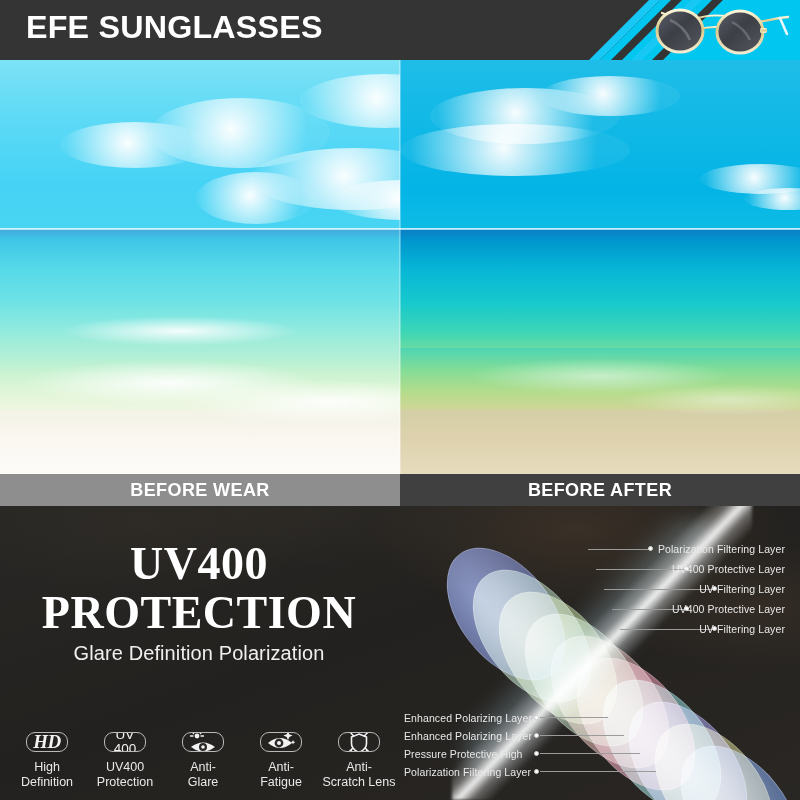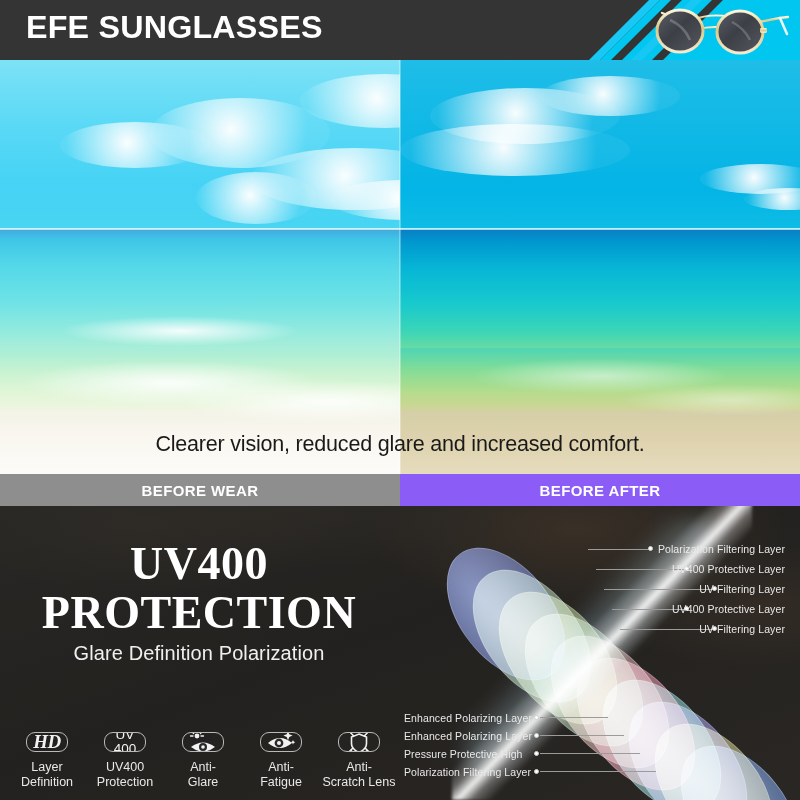--- a/index.html
+++ b/index.html
@@ -86,24 +86,24 @@
   .tagline {
     position: absolute; left: 0; top: 432px; width: 800px;
     text-align: center; font-size: 21.5px; color: #1a1a1a;
     font-family: "Liberation Sans", sans-serif; letter-spacing: -0.2px;
   }
 
   
   .ba-bar { position: absolute; left: 0; top: 474px; width: 800px; height: 32px; display: flex; }
   .ba-cell {
     flex: 1; display: flex; align-items: center; justify-content: center;
-    color: #fff; font-size: 15px; font-weight: 700; letter-spacing: .4px;
+    color: #fff; font-size: 18px; font-weight: 700; letter-spacing: .4px;
   }
   .ba-cell.before { background: #8e8e8e; }
-  .ba-cell.after  { background: #8b5cf6; text-align: center; }
+  .ba-cell.after  { background: #404040; text-align: center; }
 
   
   .uv {
     position: absolute; left: 0; top: 506px; width: 800px; height: 294px;
     background: #2b2927; overflow: hidden;
   }
   .uv-texture {
     position: absolute; inset: 0;
     background:
       radial-gradient(ellipse 300px 120px at 72% 8%, rgba(150,110,70,.30), transparent 70%),
@@ -255,21 +255,20 @@
         <div class="shallow" style="background:linear-gradient(180deg,#4ed5b4 0%,#84dd96 34%,#b6dc8c 68%,#d6d39b 100%);"></div>
         <div class="sand" style="background:linear-gradient(180deg,#d3cfa6 0%,#ded2ae 45%,#e6dcbd 100%);"></div>
         <div class="foam" style="left:470px; top:298px; width:260px; height:36px; opacity:.55;"></div>
         <div class="foam" style="left:620px; top:324px; width:220px; height:32px; opacity:.45;"></div>
       </div>
     </div>
 
     <div class="seam"></div>
   </div>
 
-  <div class="tagline">Clearer vision, reduced glare and increased comfort.</div>
 
   <div class="ba-bar">
     <div class="ba-cell before">BEFORE WEAR</div>
     <div class="ba-cell after">BEFORE AFTER</div>
   </div>
 
   <div class="uv">
     <div class="uv-texture"></div>
     <div class="uv-dim"></div>
 
@@ -330,21 +329,21 @@
     <div class="dot" style="left:534px; top:263px;"></div>
     <div class="lead" style="left:540px; top:265px; width:116px;"></div>
   </div>
 
   <div class="badges">
 
     <div class="badge">
       <div class="badge-box">
         <span class="hd">HD</span>
       </div>
-      <div class="badge-label">Layer
+      <div class="badge-label">High
 Definition</div>
     </div>
 
     <div class="badge">
       <div class="badge-box">
         <span class="uv4">UV<br>400</span>
       </div>
       <div class="badge-label">UV400
 Protection</div>
     </div>

